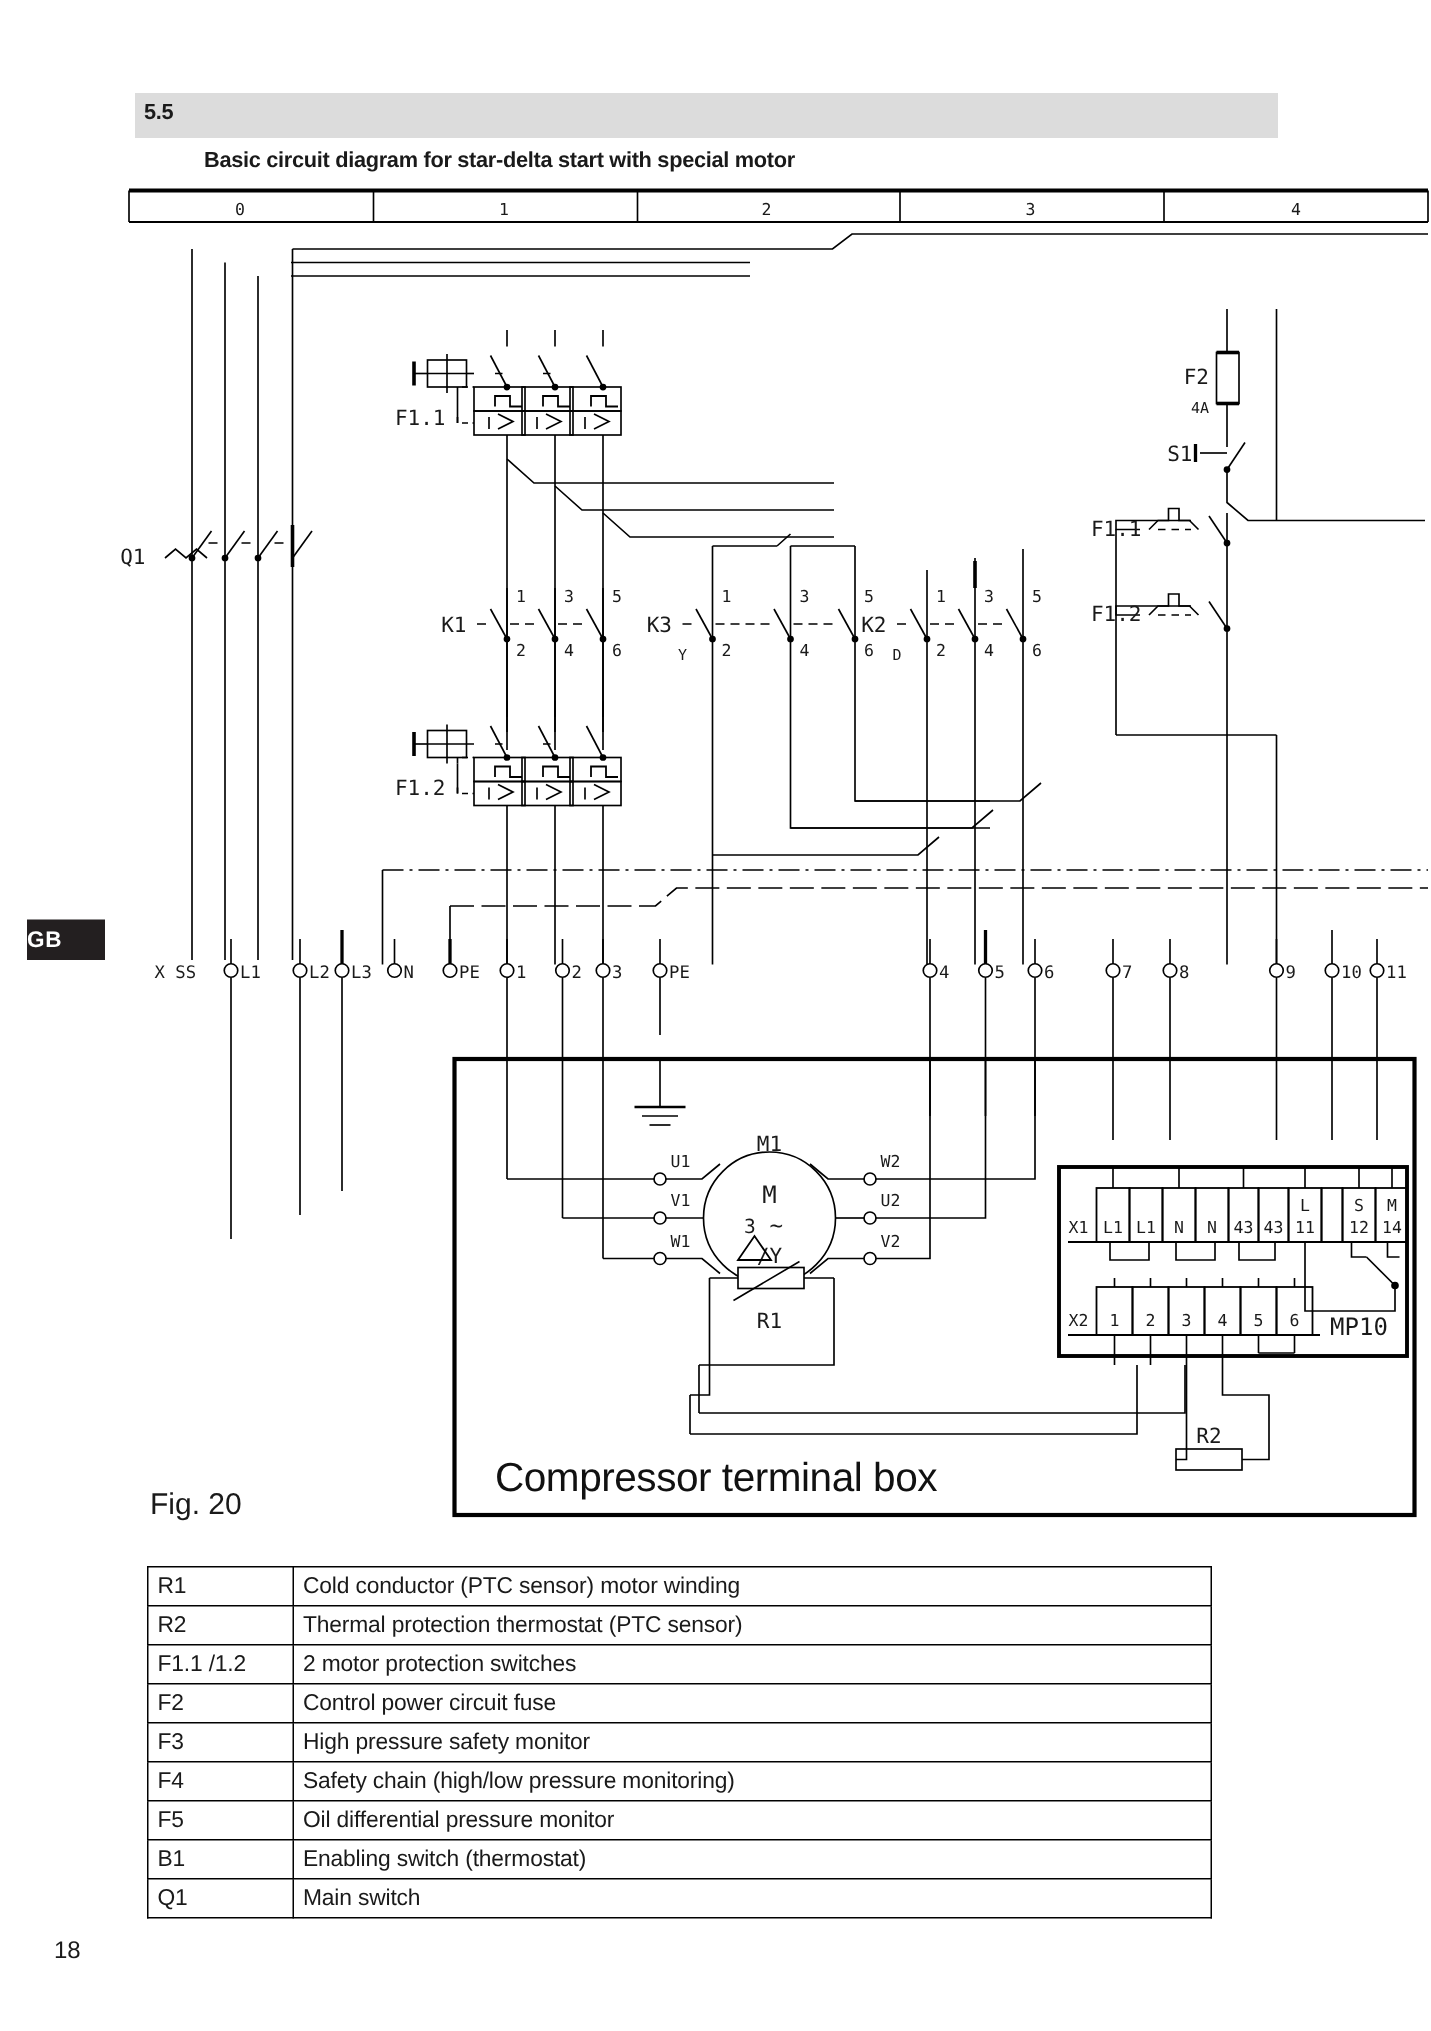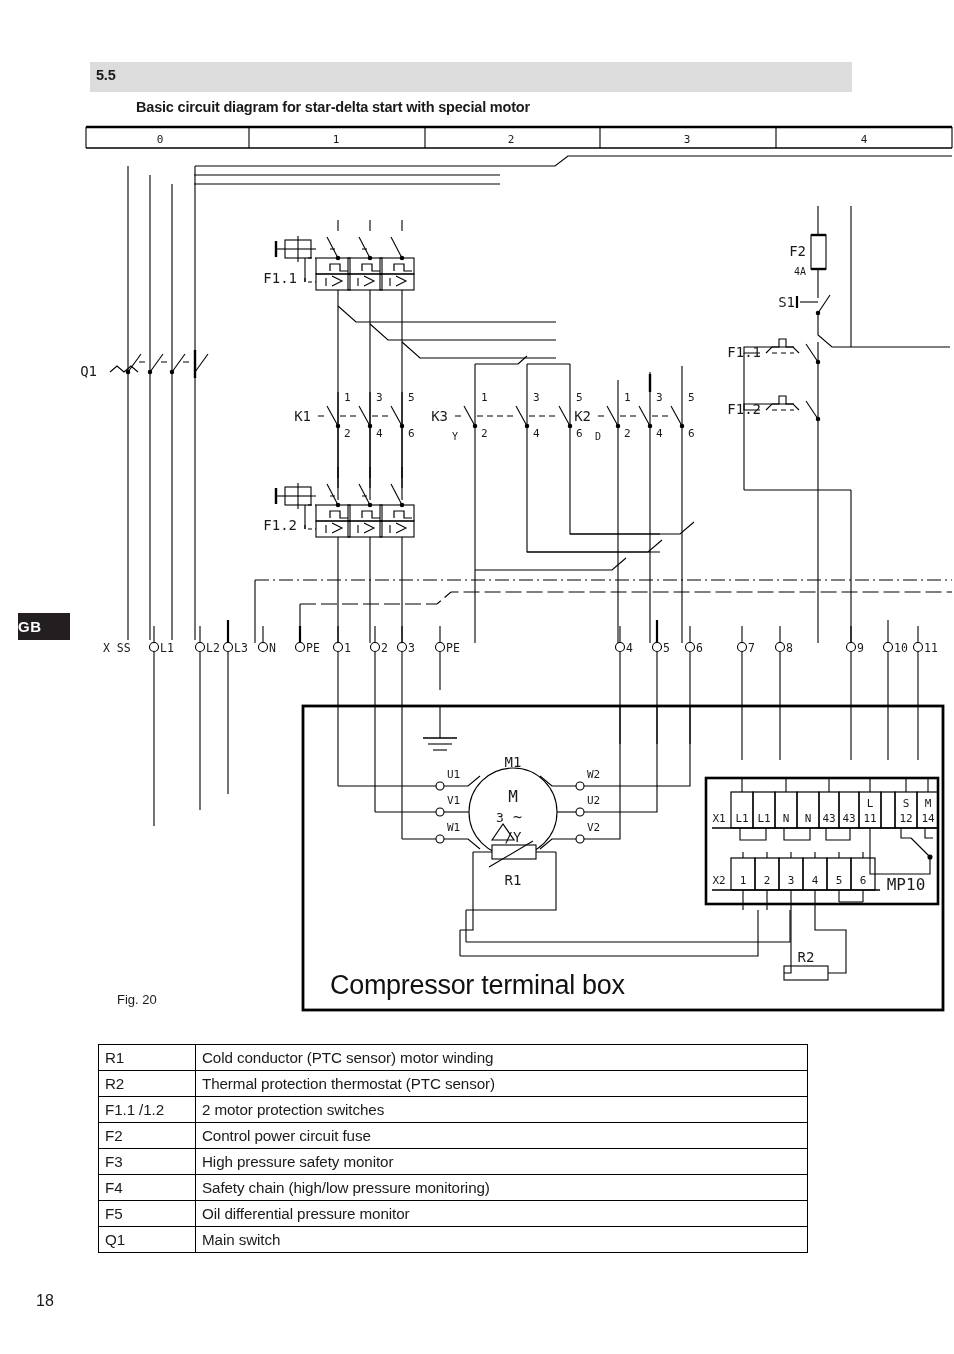--- a/index.html
+++ b/index.html
@@ -10,21 +10,21 @@
   #section-head{position:absolute;left:90px;top:62px;width:762px;height:30px;background:#dcdcdc;text-align:center;}
   #section-head .num{position:absolute;left:6px;top:5px;font-size:14.5px;font-weight:bold;letter-spacing:-.2px;}
   #section-head .ttl{position:absolute;left:46px;top:5px;font-size:14.5px;font-weight:bold;letter-spacing:-.2px;white-space:nowrap;margin-top:32px;}
 
   
   #gb-tab{position:absolute;left:18px;top:613px;width:52px;height:27px;background:#231f20;}
   #gb-tab span{position:absolute;left:0;top:0;width:52px;height:27px;line-height:27px;
                 color:#fff;font-size:15px;font-weight:bold;letter-spacing:.5px;}
 
   
-  #fig-caption{position:absolute;left:117px;top:992px;font-size:13px;}
+  #fig-caption{position:absolute;left:100px;top:992px;font-size:20px;}
   #page-number{position:absolute;left:36px;top:1292px;font-size:16px;}
 
   
   #schematic{position:absolute;left:0;top:110px;width:954px;height:910px;}
 
   
   #ctb-label{position:absolute;left:330px;top:970px;font-size:27px;color:#111;letter-spacing:-.3px;white-space:nowrap;}
 
   
   #legend{position:absolute;left:98px;top:1044px;width:710px;border-collapse:collapse;}
@@ -575,20 +575,24 @@
       </tr>
       <tr>
         <td class="k">F4</td>
         <td>Safety chain (high/low pressure monitoring)</td>
       </tr>
       <tr>
         <td class="k">F5</td>
         <td>Oil differential pressure monitor</td>
       </tr>
       <tr>
+        <td class="k">B1</td>
+        <td>Enabling switch (thermostat)</td>
+      </tr>
+      <tr>
         <td class="k">Q1</td>
         <td>Main switch</td>
       </tr>
     </tbody>
   </table>
 
   <div id="page-number">18</div>
 
 </div>
 

